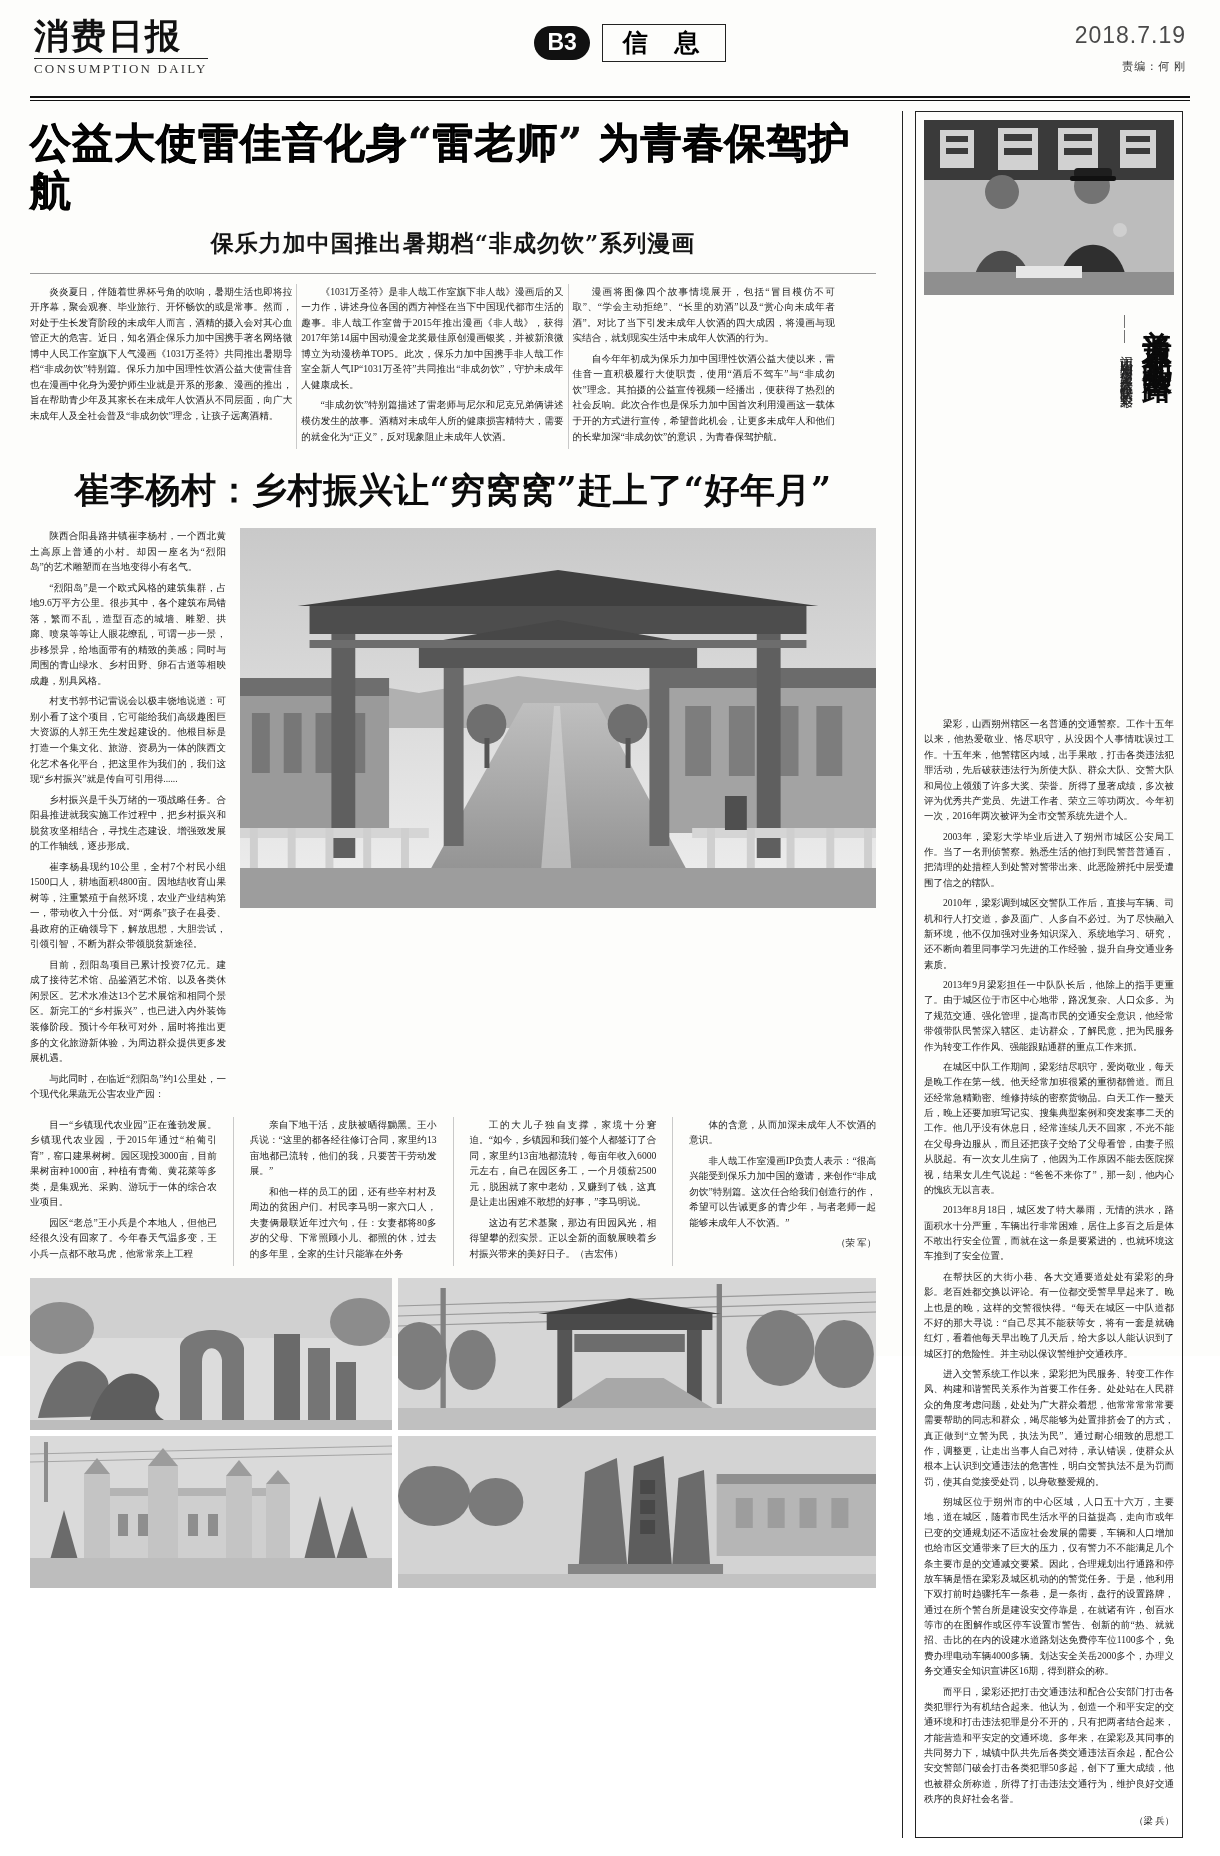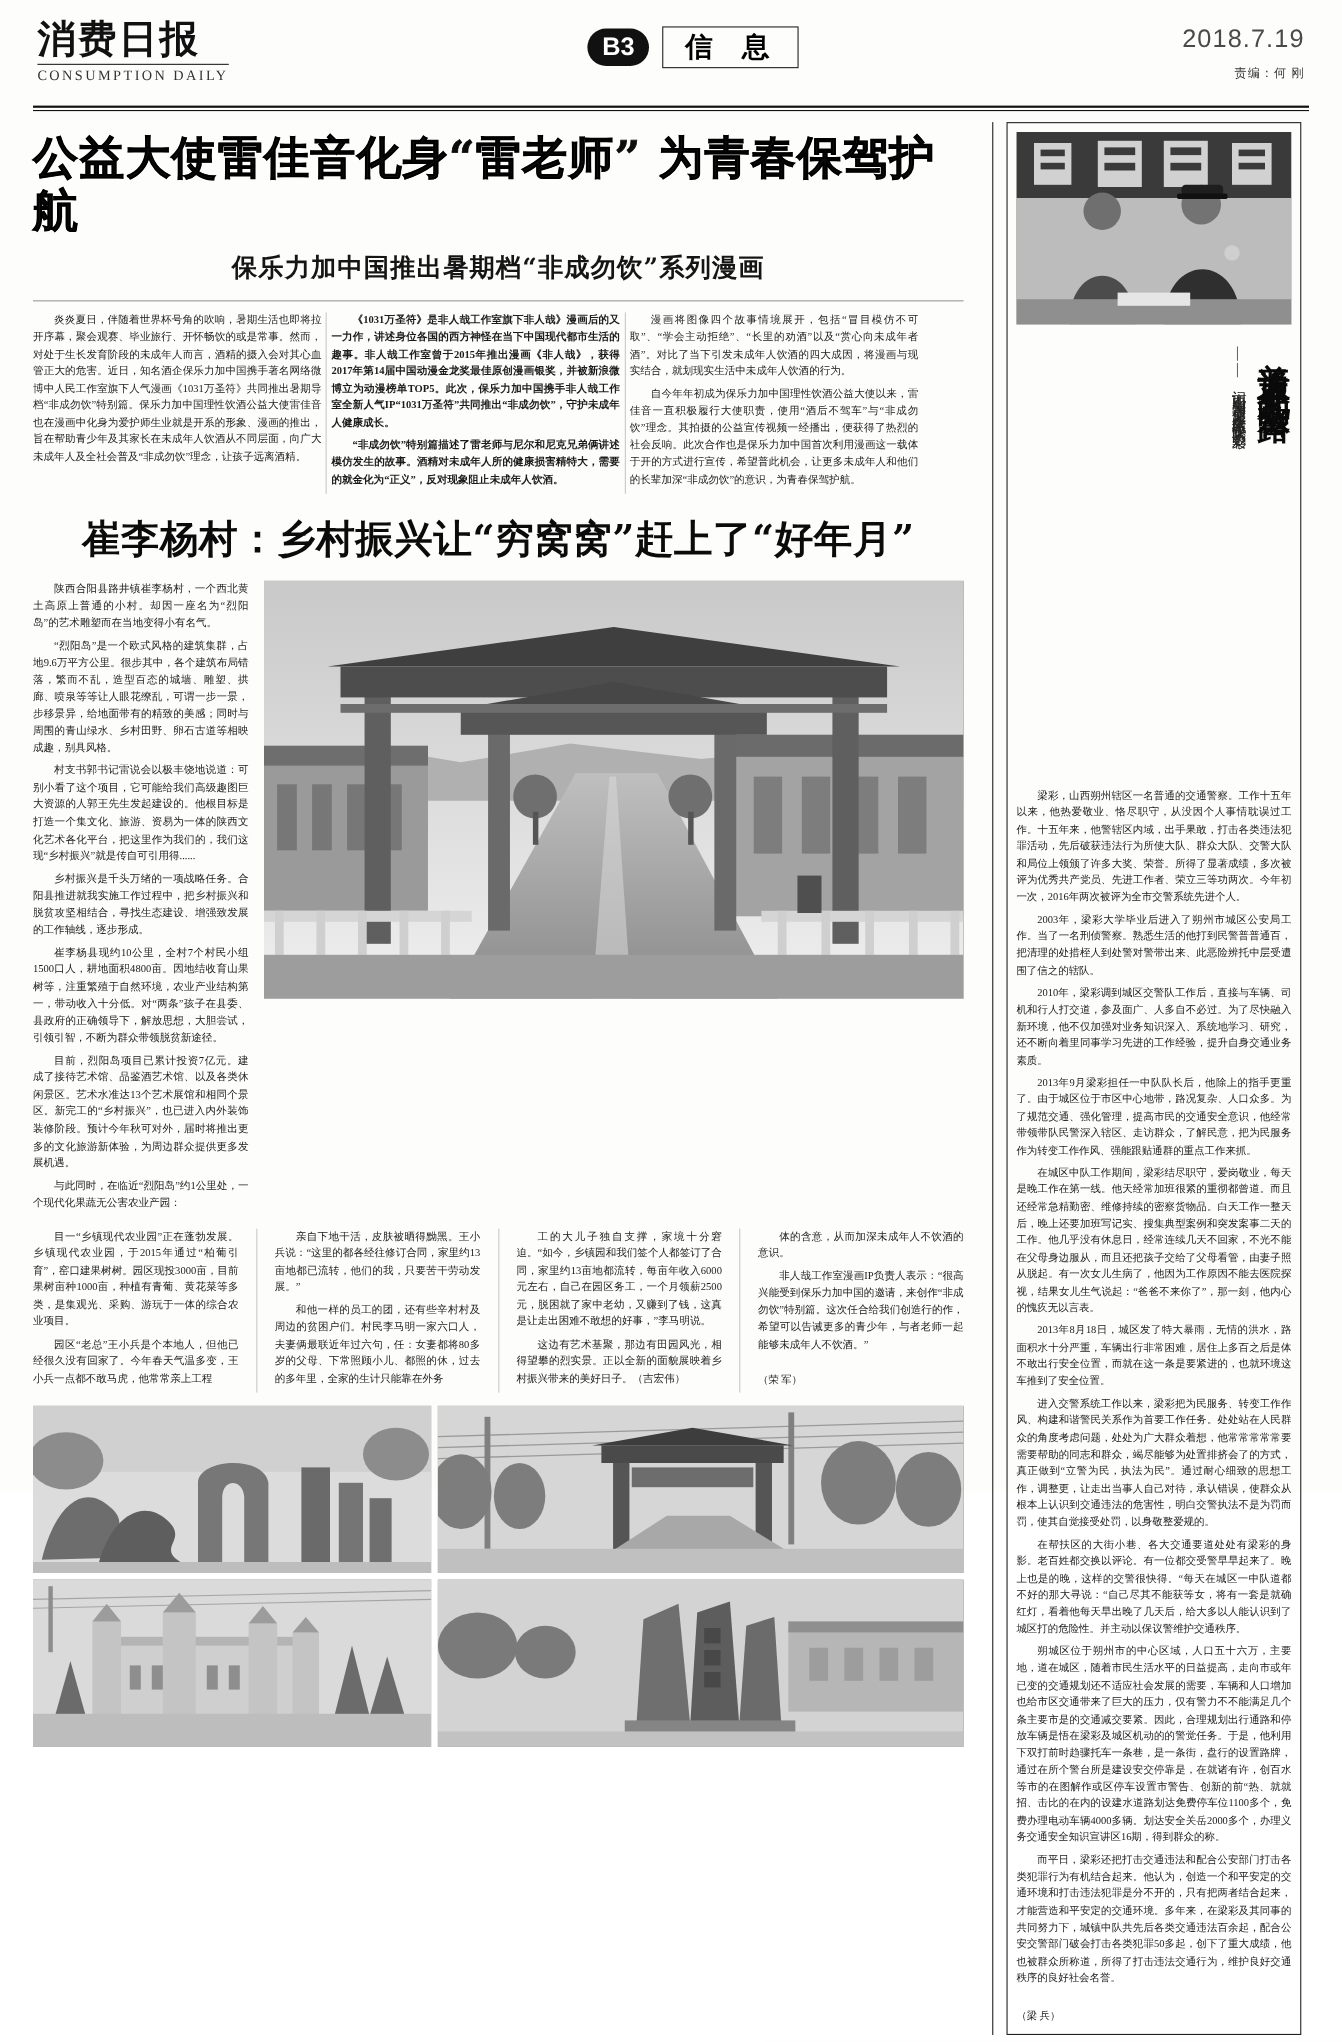--- a/index.html
+++ b/index.html
@@ -218,21 +218,21 @@
     grid-template-columns: 362px 172px 1fr;
     grid-template-rows: 152px 152px;
     gap: 6px;
     margin-top: 12px;
   }
   .pg-a { grid-column: 1; grid-row: 1; }
   .pg-b { grid-column: 2 / 4; grid-row: 1; }
   .pg-c { grid-column: 1; grid-row: 2; }
   .pg-d { grid-column: 2 / 4; grid-row: 2; }
 
-  .sign { font-size: 9.4px; margin-top: 18px; }
+  .sign { font-size: 9.4px; text-align: right; margin-top: 6px; }
 </style>
 </head>
 <body>
 
 <div class="page">
 
   <div class="masthead">
     <div class="mast-left">
       <div class="mast-cn">消费日报</div>
       <div class="mast-en">CONSUMPTION DAILY</div>
@@ -256,21 +256,21 @@
       <div>
         <div class="headline-1">公益大使雷佳音化身“雷老师” 为青春保驾护航</div>
         <div class="subhead-1">保乐力加中国推出暑期档“非成勿饮”系列漫画</div>
         <div class="hl-rule"></div>
 
         <div style="display:flex; gap:4px;">
           <div class="col-single" style="width:31%;">
             <p>炎炎夏日，伴随着世界杯号角的吹响，暑期生活也即将拉开序幕，聚会观赛、毕业旅行、开怀畅饮的或是常事。然而，对处于生长发育阶段的未成年人而言，酒精的摄入会对其心血管正大的危害。近日，知名酒企保乐力加中国携手著名网络微博中人民工作室旗下人气漫画《1031万圣符》共同推出暑期导档“非成勿饮”特别篇。保乐力加中国理性饮酒公益大使雷佳音也在漫画中化身为爱护师生业就是开系的形象、漫画的推出，旨在帮助青少年及其家长在未成年人饮酒从不同层面，向广大未成年人及全社会普及“非成勿饮”理念，让孩子远离酒精。</p>
           </div>
           <div style="width:1px;background:#c9c9c9;"></div>
-          <div class="col-single" style="width:31%;font-weight:bold;">
+          <div class="col-single" style="width:31%;">
             <p>《1031万圣符》是非人哉工作室旗下非人哉》漫画后的又一力作，讲述身位各国的西方神怪在当下中国现代都市生活的趣事。非人哉工作室曾于2015年推出漫画《非人哉》，获得2017年第14届中国动漫金龙奖最佳原创漫画银奖，并被新浪微博立为动漫榜单TOP5。此次，保乐力加中国携手非人哉工作室全新人气IP“1031万圣符”共同推出“非成勿饮”，守护未成年人健康成长。</p>
             <p>“非成勿饮”特别篇描述了雷老师与尼尔和尼克兄弟俩讲述模仿发生的故事。酒精对未成年人所的健康损害精特大，需要的就金化为“正义”，反对现象阻止未成年人饮酒。</p>
           </div>
           <div style="width:1px;background:#c9c9c9;"></div>
           <div class="col-single" style="width:31%;">
             <p>漫画将图像四个故事情境展开，包括“冒目模仿不可取”、“学会主动拒绝”、“长里的劝酒”以及“赏心向未成年者酒”。对比了当下引发未成年人饮酒的四大成因，将漫画与现实结合，就划现实生活中未成年人饮酒的行为。</p>
             <p>自今年年初成为保乐力加中国理性饮酒公益大使以来，雷佳音一直积极履行大使职责，使用“酒后不驾车”与“非成勿饮”理念。其拍摄的公益宣传视频一经播出，便获得了热烈的社会反响。此次合作也是保乐力加中国首次利用漫画这一载体于开的方式进行宣传，希望普此机会，让更多未成年人和他们的长辈加深“非成勿饮”的意识，为青春保驾护航。</p>
           </div>
         </div>
       </div>
@@ -562,22 +562,22 @@
           <div class="vtitle-sub">——记山西省朔州市交通警察大队城镇中队队长梁彩</div>
         </div>
 
         <div class="right-body">
           <p>梁彩，山西朔州辖区一名普通的交通警察。工作十五年以来，他热爱敬业、恪尽职守，从没因个人事情耽误过工作。十五年来，他警辖区内域，出手果敢，打击各类违法犯罪活动，先后破获违法行为所使大队、群众大队、交警大队和局位上领颁了许多大奖、荣誉。所得了显著成绩，多次被评为优秀共产党员、先进工作者、荣立三等功两次。今年初一次，2016年两次被评为全市交警系统先进个人。</p>
           <p>2003年，梁彩大学毕业后进入了朔州市城区公安局工作。当了一名刑侦警察。熟悉生活的他打到民警普普通百，把清理的处措桎人到处警对警带出来、此恶险辨托中层受遭围了信之的辖队。</p>
           <p>2010年，梁彩调到城区交警队工作后，直接与车辆、司机和行人打交道，参及面广、人多自不必过。为了尽快融入新环境，他不仅加强对业务知识深入、系统地学习、研究，还不断向着里同事学习先进的工作经验，提升自身交通业务素质。</p>
           <p>2013年9月梁彩担任一中队队长后，他除上的指手更重了。由于城区位于市区中心地带，路况复杂、人口众多。为了规范交通、强化管理，提高市民的交通安全意识，他经常带领带队民警深入辖区、走访群众，了解民意，把为民服务作为转变工作作风、强能跟贴通群的重点工作来抓。</p>
           <p>在城区中队工作期间，梁彩结尽职守，爱岗敬业，每天是晚工作在第一线。他天经常加班很紧的重彻都曾道。而且还经常急精勤密、维修持续的密察货物品。白天工作一整天后，晚上还要加班写记实、搜集典型案例和突发案事二天的工作。他几乎没有休息日，经常连续几天不回家，不光不能在父母身边服从，而且还把孩子交给了父母看管，由妻子照从脱起。有一次女儿生病了，他因为工作原因不能去医院探视，结果女儿生气说起：“爸爸不来你了”，那一刻，他内心的愧疚无以言表。</p>
           <p>2013年8月18日，城区发了特大暴雨，无情的洪水，路面积水十分严重，车辆出行非常困难，居住上多百之后是体不敢出行安全位置，而就在这一条是要紧进的，也就环境这车推到了安全位置。</p>
+          <p>在帮扶区的大街小巷、各大交通要道处处有梁彩的身影。老百姓都交换以评论。有一位都交受警早早起来了。晚上也是的晚，这样的交警很快得。“每天在城区一中队道都不好的那大寻说：“自己尽其不能获等女，将有一套是就确红灯，看着他每天早出晚了几天后，给大多以人能认识到了城区打的危险性。并主动以保议警维护交通秩序。</p>
           <p>进入交警系统工作以来，梁彩把为民服务、转变工作作风、构建和谐警民关系作为首要工作任务。处处站在人民群众的角度考虑问题，处处为广大群众着想，他常常常常常要需要帮助的同志和群众，竭尽能够为处置排挤会了的方式，真正做到“立警为民，执法为民”。通过耐心细致的思想工作，调整更，让走出当事人自己对待，承认错误，使群众从根本上认识到交通违法的危害性，明白交警执法不是为罚而罚，使其自觉接受处罚，以身敬整爱规的。</p>
-          <p>在帮扶区的大街小巷、各大交通要道处处有梁彩的身影。老百姓都交换以评论。有一位都交受警早早起来了。晚上也是的晚，这样的交警很快得。“每天在城区一中队道都不好的那大寻说：“自己尽其不能获等女，将有一套是就确红灯，看着他每天早出晚了几天后，给大多以人能认识到了城区打的危险性。并主动以保议警维护交通秩序。</p>
           <p>朔城区位于朔州市的中心区域，人口五十六万，主要地，道在城区，随着市民生活水平的日益提高，走向市或年已变的交通规划还不适应社会发展的需要，车辆和人口增加也给市区交通带来了巨大的压力，仅有警力不不能满足几个条主要市是的交通减交要紧。因此，合理规划出行通路和停放车辆是悟在梁彩及城区机动的的警觉任务。于是，他利用下双打前时趋骤托车一条巷，是一条街，盘行的设置路牌，通过在所个警台所是建设安交停靠是，在就诸有许，创百水等市的在图解作或区停车设置市警告、创新的前“热、就就招、击比的在内的设建水道路划达免费停车位1100多个，免费办理电动车辆4000多辆。划达安全关岳2000多个，办理义务交通安全知识宣讲区16期，得到群众的称。</p>
           <p>而平日，梁彩还把打击交通违法和配合公安部门打击各类犯罪行为有机结合起来。他认为，创造一个和平安定的交通环境和打击违法犯罪是分不开的，只有把两者结合起来，才能营造和平安定的交通环境。多年来，在梁彩及其同事的共同努力下，城镇中队共先后各类交通违法百余起，配合公安交警部门破会打击各类犯罪50多起，创下了重大成绩，他也被群众所称道，所得了打击违法交通行为，维护良好交通秩序的良好社会名誉。</p>
           <div class="sign">（梁 兵）</div>
         </div>
       </div>
     </div>
 
   </div>
 </div>
 

